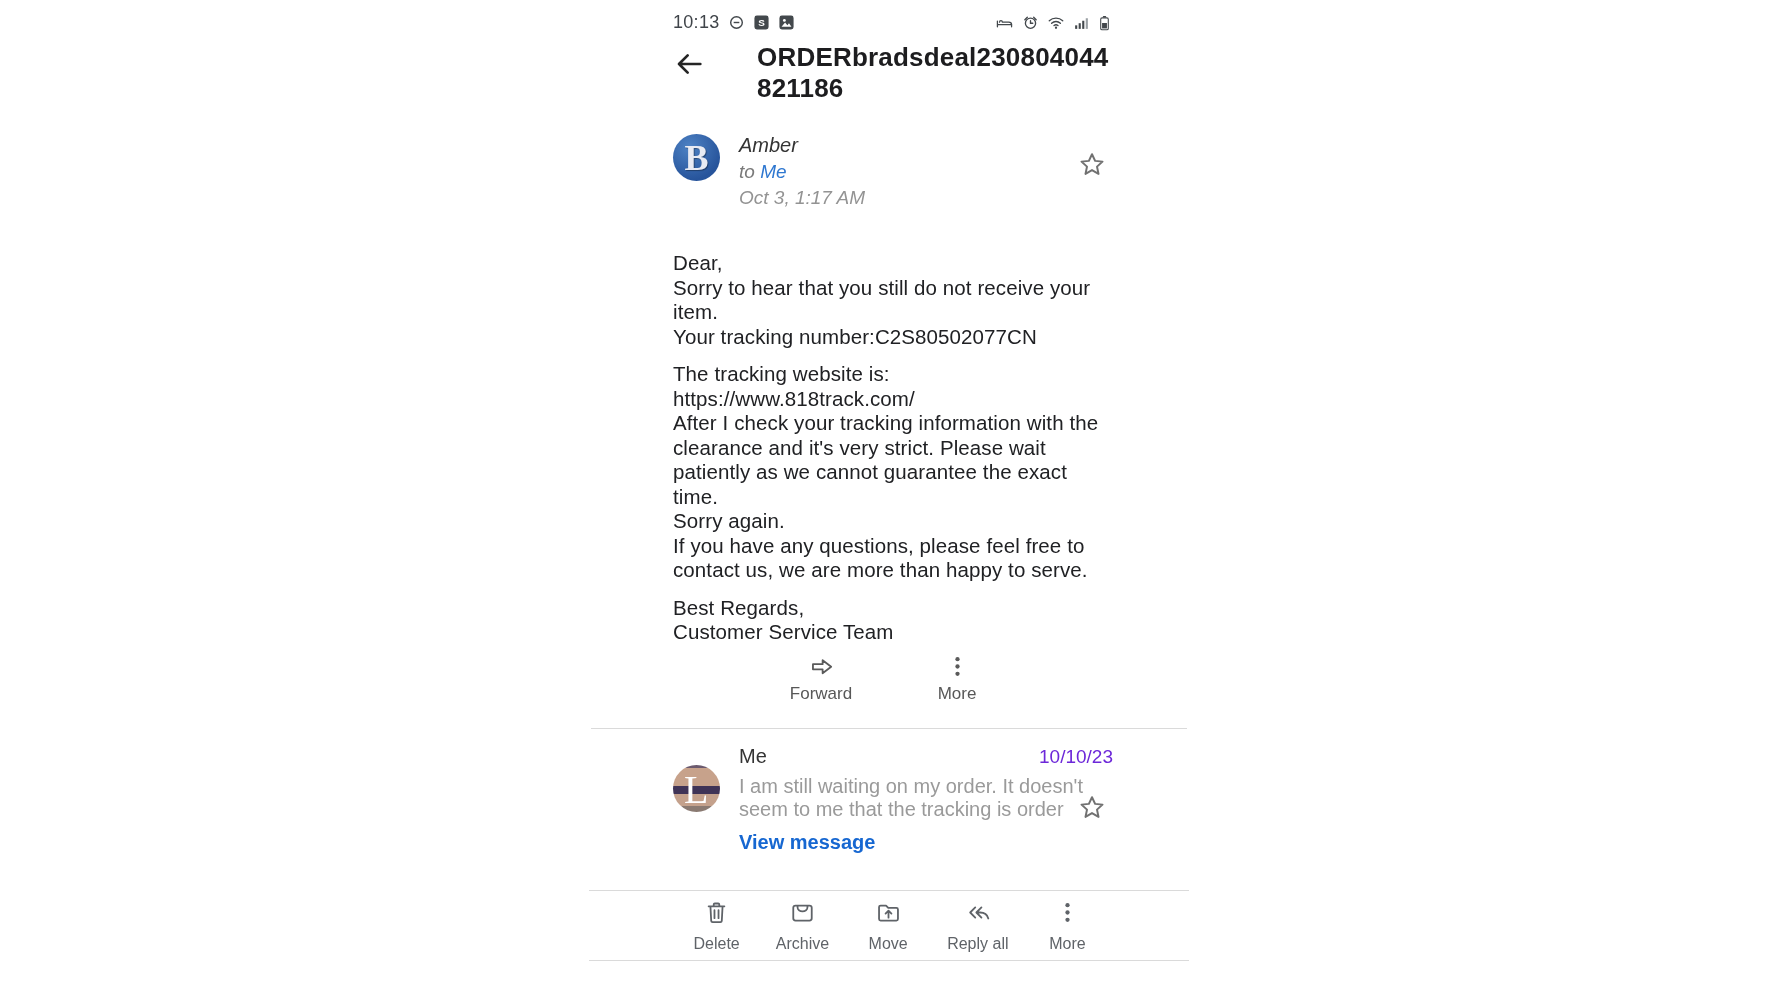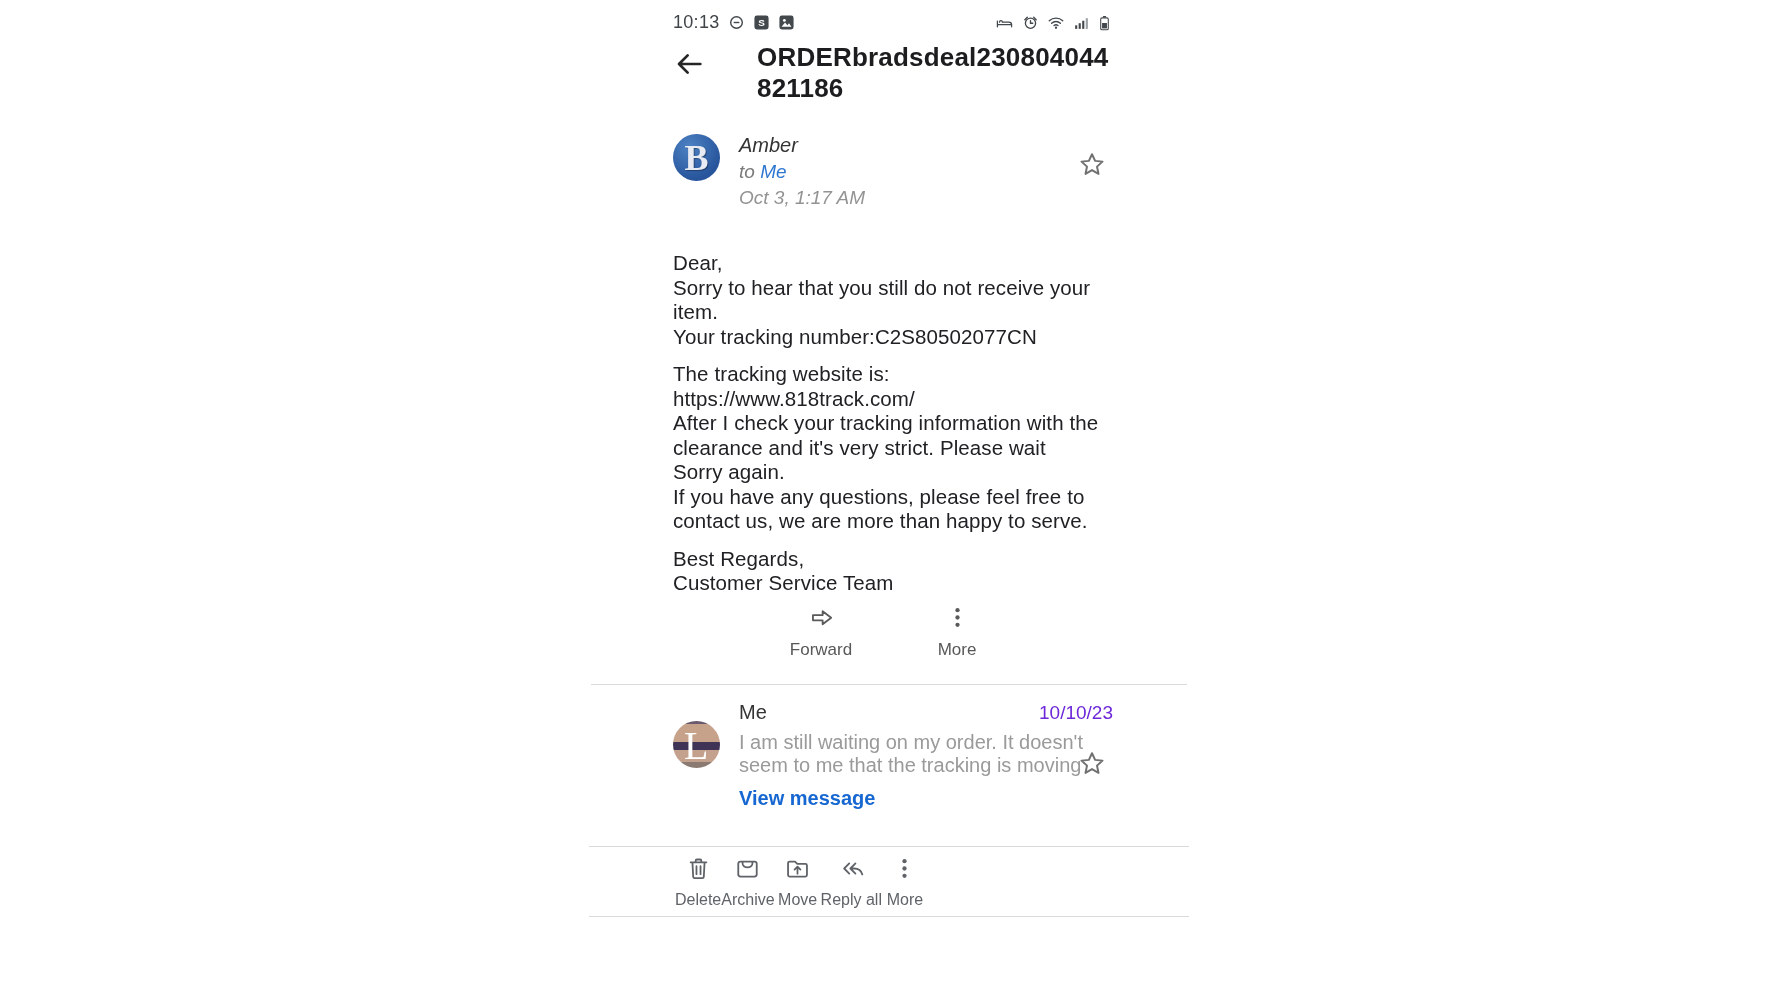--- a/index.html
+++ b/index.html
@@ -38,21 +38,21 @@
 
   
   .body-text { margin-top:42px; padding:0 74px 0 84px; font-size:20.5px;
                line-height:24.5px; color:#202124; letter-spacing:.1px; }
   .body-line:empty { height:13px; }
 
   
   .actions { display:flex; justify-content:center; gap:58px; margin-top:8px; }
   .action { display:flex; flex-direction:column; align-items:center; width:78px;
             cursor:pointer; }
-  .action-label { font-size:17px; color:#585858; margin-top:5px; }
+  .action-label { font-size:17px; color:#585858; }
 
   .divider { border-top:1px solid #dadada; margin:24px 2px 0 2px; }
 
   
   .collapsed { display:flex; padding:16px 76px 0 84px; position:relative; }
   .avatar-l { width:47px; height:47px; border-radius:50%; flex:0 0 auto; margin-top:20px;
               position:relative; overflow:hidden;
               background:linear-gradient(180deg,#6b5a6e 0%,#6b5a6e 7%,#c7a28b 7%,
                 #c7a28b 44%,#3f3356 44%,#3f3356 62%,#c4a18c 62%,#c4a18c 88%,#8a7a72 88%); }
   .avatar-l span { position:absolute; left:11px; top:1px; color:#ffffff;
@@ -60,21 +60,21 @@
   .collapsed-content { margin-left:19px; flex:1; }
   .collapsed-head { display:flex; justify-content:space-between; align-items:baseline; }
   .collapsed-sender { font-size:20px; color:#343434; }
   .collapsed-date { font-size:19px; color:#6d28d9; }
   .preview { font-size:20px; color:#9a9a9a; line-height:23.5px; margin-top:7px; width:345px; }
   .view-link { display:inline-block; font-size:20px; font-weight:700; color:#1667d1;
                margin-top:9px; cursor:pointer; }
 
   
   .toolbar { margin-top:36px; border-top:1px solid #dadada; border-bottom:1px solid #dadada;
-             display:flex; justify-content:flex-start; padding:8px 80px 7px 86px; }
+             display:flex; justify-content:center; padding:8px 80px 7px 86px;gap:36px; }
   .tool { display:flex; flex-direction:column; align-items:center; min-width:46px; cursor:pointer; }
   .tool-label { font-size:16px; color:#5f6368; margin-top:5px; white-space:nowrap; }
 </style>
 </head>
 <body>
 
 <div class="phone">
 
   <div class="status-bar">
     <div class="sb-left">
@@ -166,20 +166,21 @@
   <div class="body-text">
       <div class="body-line">Dear,</div>
       <div class="body-line">Sorry to hear that you still do not receive your</div>
       <div class="body-line">item.</div>
       <div class="body-line">Your tracking number:C2S80502077CN</div>
       <div class="body-line"></div>
       <div class="body-line">The tracking website is:</div>
       <div class="body-line">https://www.818track.com/</div>
       <div class="body-line">After I check your tracking information with the</div>
       <div class="body-line">clearance and it's very strict. Please wait</div>
+      <div class="body-line">patiently as we cannot guarantee the exact time.</div>
       <div class="body-line">Sorry again.</div>
       <div class="body-line">If you have any questions, please feel free to</div>
       <div class="body-line">contact us, we are more than happy to serve.</div>
       <div class="body-line"></div>
       <div class="body-line">Best Regards,</div>
       <div class="body-line">Customer Service Team</div>
     </div>
 
   <div class="actions">
     <div class="action">
@@ -208,21 +209,21 @@
     <div class="avatar-l">
       <span>L</span>
     </div>
     <div class="collapsed-content">
       <div class="collapsed-head">
         <span class="collapsed-sender">Me</span>
         <span class="collapsed-date">10/10/23</span>
       </div>
       <div class="preview">
         <div>I am still waiting on my order. It doesn't</div>
-        <div>seem to me that the tracking is moving</div>
+        <div>seem to me that the tracking is order</div>
       </div>
       <span class="view-link">View message</span>
     </div>
     <div class="star-2">
       <svg width="30" height="30" viewBox="0 0 24 24">
           <path d="M12 3.4 l2.5 5.3 5.9 .6 -4.4 4 1.2 5.8 -5.2 -3 -5.2 3 1.2 -5.8 -4.4 -4 5.9 -.6 Z" fill="none" stroke="#717171" stroke-width="1.6" stroke-linejoin="round"></path>
         </svg>
     </div>
   </div>
 

